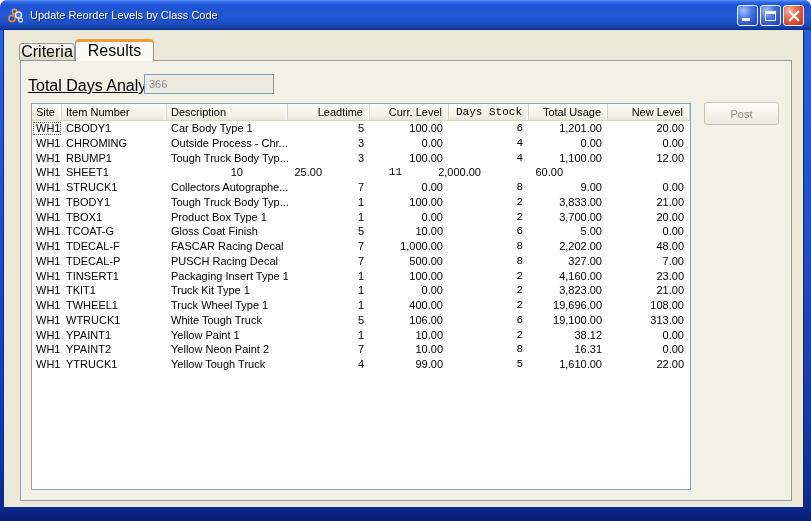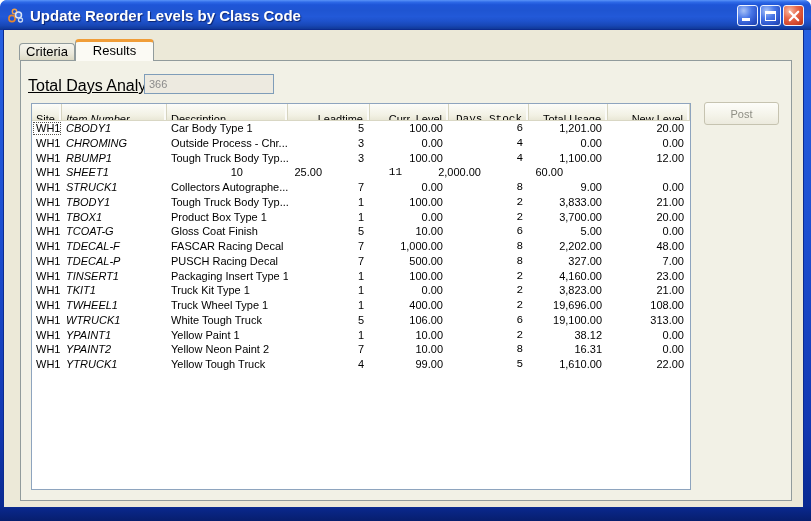--- a/index.html
+++ b/index.html
@@ -20,21 +20,21 @@
   .titlebar {
     position: absolute; top:0; left:0; right:0; height:30px;
     background: linear-gradient(180deg,
       #5A94F8 0%, #2E6AE8 7%, #1E55D8 16%, #1F55D2 35%,
       #2259D8 55%, #1E52CC 70%, #1847B6 85%, #123C9E 94%, #0E3390 100%);
     border-radius: 7px 7px 0 0;
     display: flex; align-items: center;
   }
   .app-icon { margin: 0 6px 0 7px; width:17px; height:17px; flex:0 0 auto; }
   .title-text {
-    color:#fff; font-size:15px; font-weight:bold;
+    color:#fff; font-size:11px; font-weight:normal;
     text-shadow: 1px 1px 1px rgba(5,20,80,.75);
     white-space: nowrap;
   }
   .win-controls { position:absolute; right:7px; top:5px; display:flex; gap:2px; }
   .wbtn {
     width:21px; height:21px; border-radius:3px;
     border:1px solid #eef3ff; position:relative; cursor:default;
   }
   .wbtn.blue { background: radial-gradient(circle at 30% 25%, #A8C2F6 0%, #4A78E8 40%, #2A52C8 75%, #1E42A8 100%); }
   .wbtn.red  { background: radial-gradient(circle at 30% 25%, #F8BCA4 0%, #E8684A 40%, #D2452A 75%, #AE3418 100%); }
@@ -44,21 +44,21 @@
 
   
   .client {
     position:absolute; left:4px; top:30px; right:8px; bottom:14px;
     background:#ECE9D8;
     box-shadow: 0 0 0 1px #0B2B8F;
   }
 
   
   .tab {
-    position:absolute; font-size:13px; color:#000; text-align:center;
+    position:absolute; font-size:16px; color:#000; text-align:center;
     border:1px solid #919B9C; border-bottom:none; border-radius:4px 4px 0 0;
     cursor:default;
   }
   .tab-criteria {
     left:15px; top:13px; width:56px; height:17px; line-height:15px;
     background: linear-gradient(180deg,#F6F5EE 0%,#EAE8DB 60%,#DCD9C4 100%);
     z-index:1;
   }
   .tab-results {
     left:71px; top:9px; width:79px; height:22px; line-height:17px;
@@ -80,29 +80,29 @@
 
   
   .table {
     position:absolute; left:10px; top:42px; width:660px; height:387px;
     background:#fff; border:1px solid #8EA4BE; overflow:hidden;
   }
   .thead { display:flex; height:17px; background:linear-gradient(180deg,#FCFCF9 0%,#F2F1E4 70%,#E9E7D6 100%); border-bottom:1px solid #D9D7C4; }
   .hcell {
     font-size:11px; color:#000; line-height:16px;
     border-right:1px solid #D6D4C0; box-shadow: inset -2px 0 0 #FBFBF8;
-    padding:7px 4px; white-space:nowrap; overflow:hidden; flex:0 0 auto;
+    padding:0 4px; white-space:nowrap; overflow:hidden; flex:0 0 auto;
   }
   .trow { display:flex; height:14.75px; }
   .tcell {
     font-size:11px; color:#000; line-height:14.6px;
     padding:0 4px; white-space:nowrap; overflow:hidden; flex:0 0 auto;
   }
   .r { text-align:right; padding-right:6px; }
-  .c0{width:30px;} .c1{width:105px;font-style:italic;} .c2{width:121px;} .c3{width:82px;}
+  .c0{width:30px;} .c1{width:105px;} .c2{width:121px;} .c3{width:82px;}
   .c4{width:79px;} .c5{width:80px;font-family:Liberation Mono, monospace;} .c6{width:79px;} .c7{width:82px;}
   .focused { outline:1px dotted #55534d; outline-offset:-2px; }
 
   
   .post {
     position:absolute; left:683px; top:41px; width:75px; height:23px;
     border:1px solid #C6C3B0; border-radius:3px;
     background: linear-gradient(180deg,#FDFDF9 0%,#F4F3E9 60%,#ECEADD 100%);
     color:#8F8F85; font-size:11px; font-family:inherit; cursor:default;text-align:center;
   }

